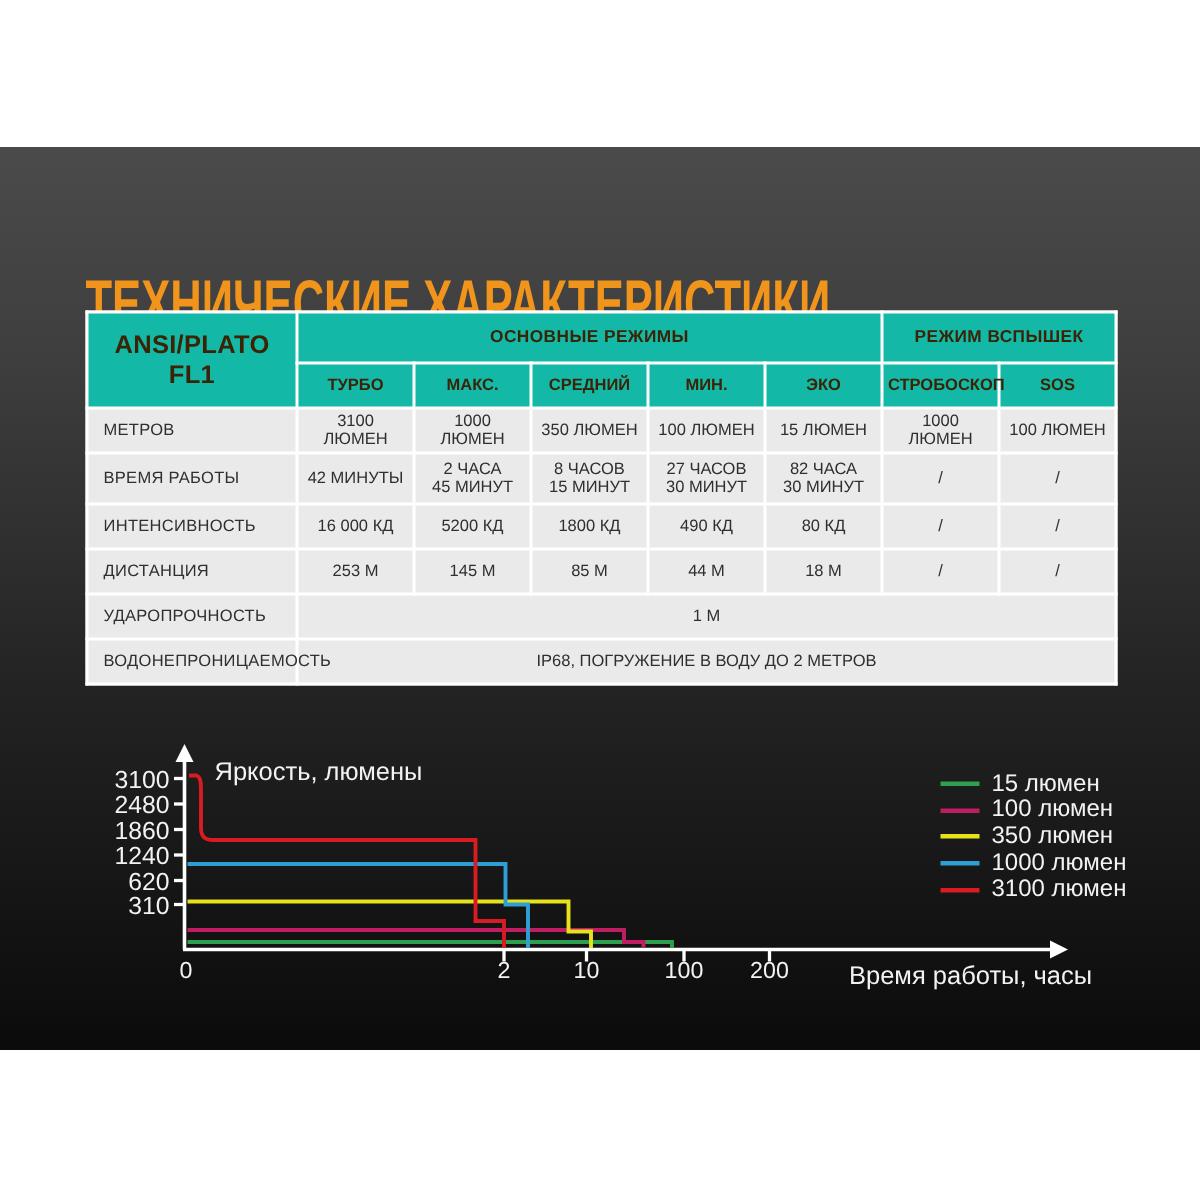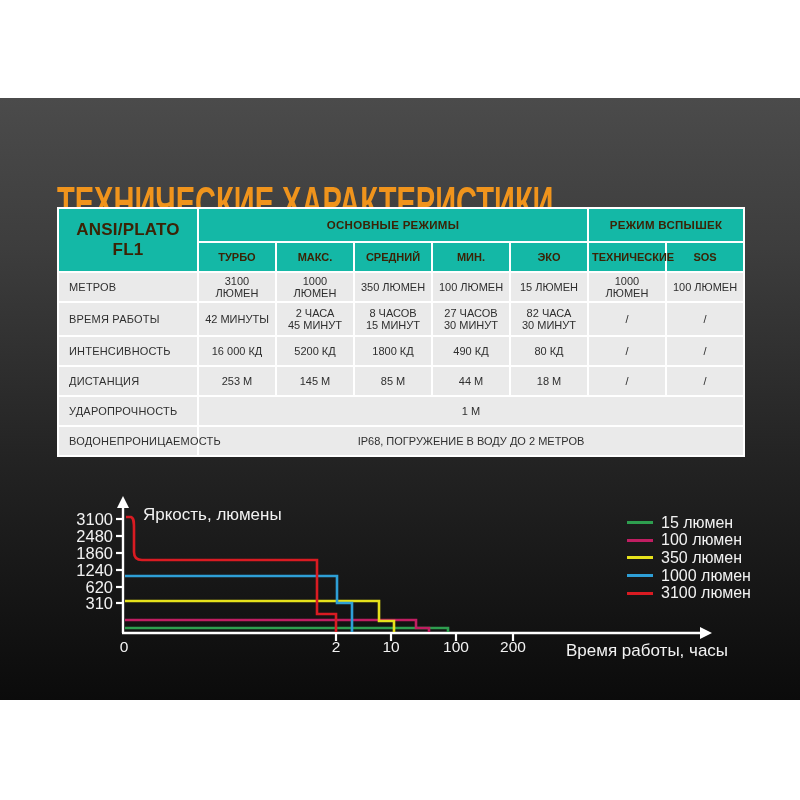--- a/index.html
+++ b/index.html
@@ -98,21 +98,21 @@
         <th class="corner" rowspan="2">ANSI/PLATO FL1</th>
         <th class="group" colspan="5">ОСНОВНЫЕ РЕЖИМЫ</th>
         <th class="group" colspan="2">РЕЖИМ ВСПЫШЕК</th>
       </tr>
       <tr>
         <th class="mode">ТУРБО</th>
         <th class="mode">МАКС.</th>
         <th class="mode">СРЕДНИЙ</th>
         <th class="mode">МИН.</th>
         <th class="mode">ЭКО</th>
-        <th class="mode">ТЕХНИЧЕСКИЕ</th>
+        <th class="mode">СТРОБОСКОП</th>
         <th class="mode">SOS</th>
       </tr>
     </thead>
     <tbody>
       <tr class="row-h26">
         <th>МЕТРОВ</th>
         <td>3100 ЛЮМЕН</td>
         <td>1000 ЛЮМЕН</td>
         <td>350 ЛЮМЕН</td>
         <td>100 ЛЮМЕН</td>

